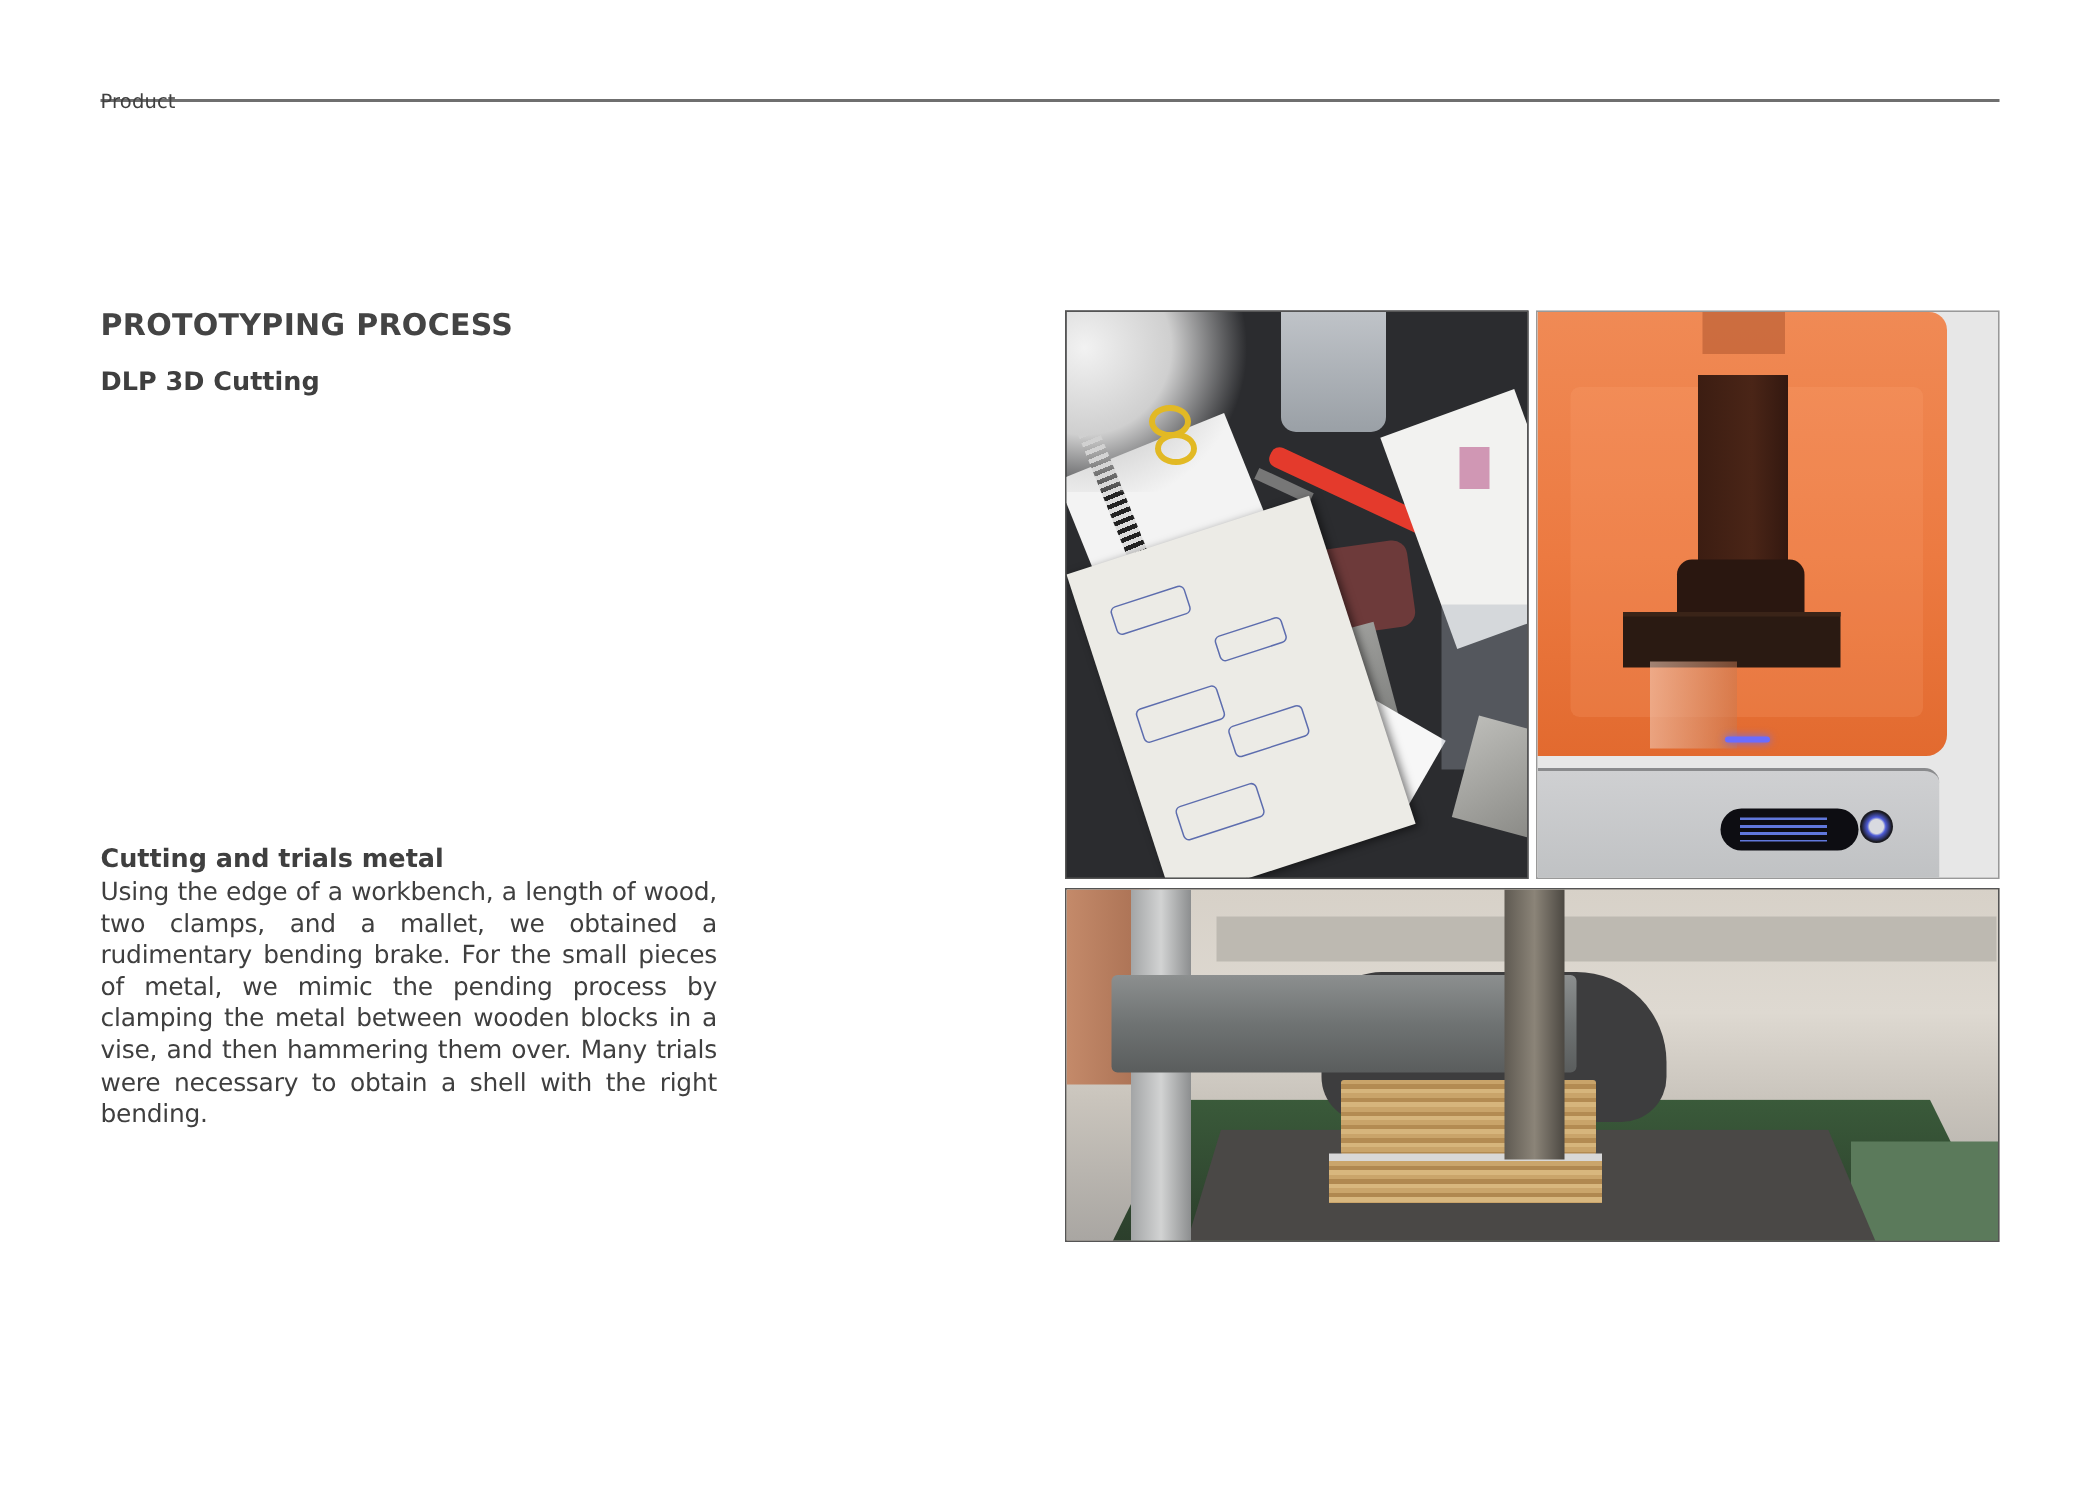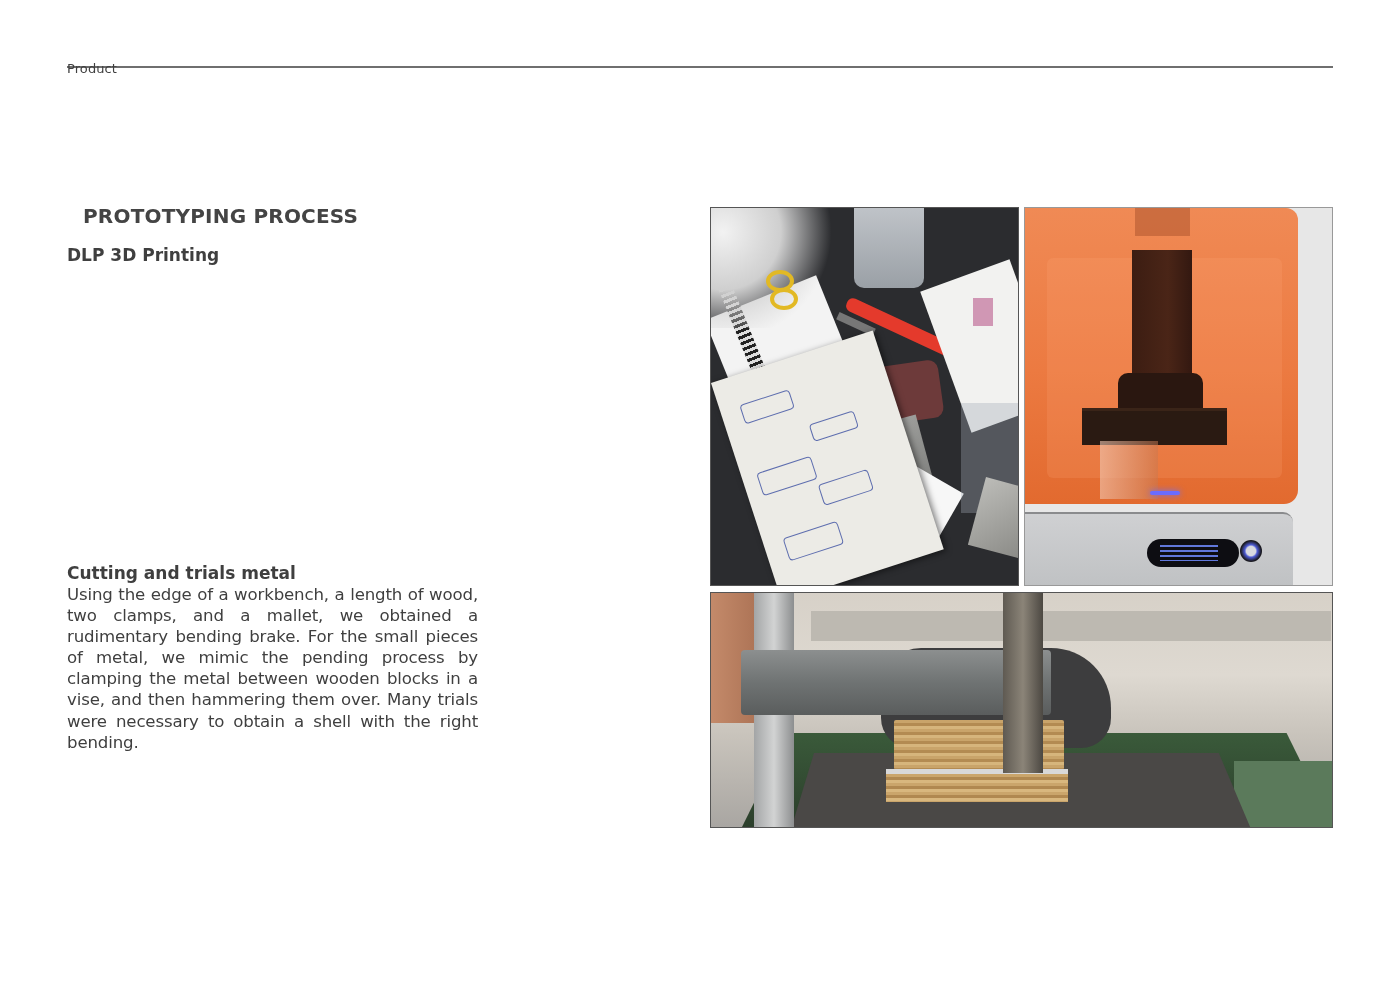--- a/index.html
+++ b/index.html
@@ -3,21 +3,21 @@
 <meta charset="utf-8">
 <style>
   html, body { margin: 0; padding: 0; background: #ffffff; }
   body { width: 1400px; height: 990px; position: relative; overflow: hidden;
          font-family: "DejaVu Sans", "Liberation Sans", sans-serif; color: #3c3c3c; }
 
   .top-rule { position: absolute; left: 67px; top: 66px; width: 1266px; height: 2px; background: #6f6f6f; }
   .section-label { position: absolute; left: 67px; top: 61px; font-size: 13px; color: #404040; letter-spacing: 0.1px; }
 
   .text-col { position: absolute; left: 67px; width: 411px; }
-  .page-title { position: absolute; left: 83px; top: 204px; font-size: 20px; font-weight: bold; color: #444; letter-spacing: 0.2px; margin: 0; }
+  .page-title { position: absolute; left: 67px; top: 204px; font-size: 20px; font-weight: bold; color: #444; letter-spacing: 0.2px; margin: 0; }
   .sub-heading { font-size: 17px; font-weight: bold; color: #3f3f3f; margin: 0; line-height: 21px; }
   .para { font-size: 16.6px; line-height: 21.1px; text-align: justify; text-align-last: left; margin: 0; color: #3f3f3f; letter-spacing: -0.15px; }
   .block1 { top: 245px; }
   .block2 { top: 563px; }
 
   
   .photo { position: absolute; overflow: hidden; box-sizing: border-box; border: 1px solid #555; }
   .photo-desk { left: 710px; top: 207px; width: 309px; height: 379px; background: #2b2c2f; }
   .photo-printer { left: 1024px; top: 207px; width: 309px; height: 379px; background: #e6e6e6; border-color: #999; }
   .photo-clamp { left: 710px; top: 592px; width: 623px; height: 236px; background: #cfc8bd; }
@@ -79,21 +79,21 @@
 </style>
 </head>
 <body>
 
 <div class="top-rule"></div>
 <div class="section-label">Product</div>
 
 <h1 class="page-title">PROTOTYPING PROCESS</h1>
 
 <div class="text-col block1">
-  <h2 class="sub-heading">DLP 3D Printing</h2>
+  <h2 class="sub-heading">DLP 3D Cutting</h2>
 </div>
 
 <div class="text-col block2">
   <h2 class="sub-heading">Cutting and trials metal</h2>
   <p class="para">Using the edge of a workbench, a length of wood, two clamps, and a mallet, we obtained a rudimentary bending brake. For the small pieces of metal, we mimic the pending process by clamping the metal between wooden blocks in a vise, and then hammering them over. Many trials were necessary to obtain a shell with the right bending.</p>
 </div>
 
 <div class="photo photo-desk" title="Overhead view of sketchbook with product drawings, scissors, red box cutter, aluminium pieces, and a Jiminy business card on a dark desk">
   <div class="d d-sheet"></div>
   <div class="d d-spiral"></div>

